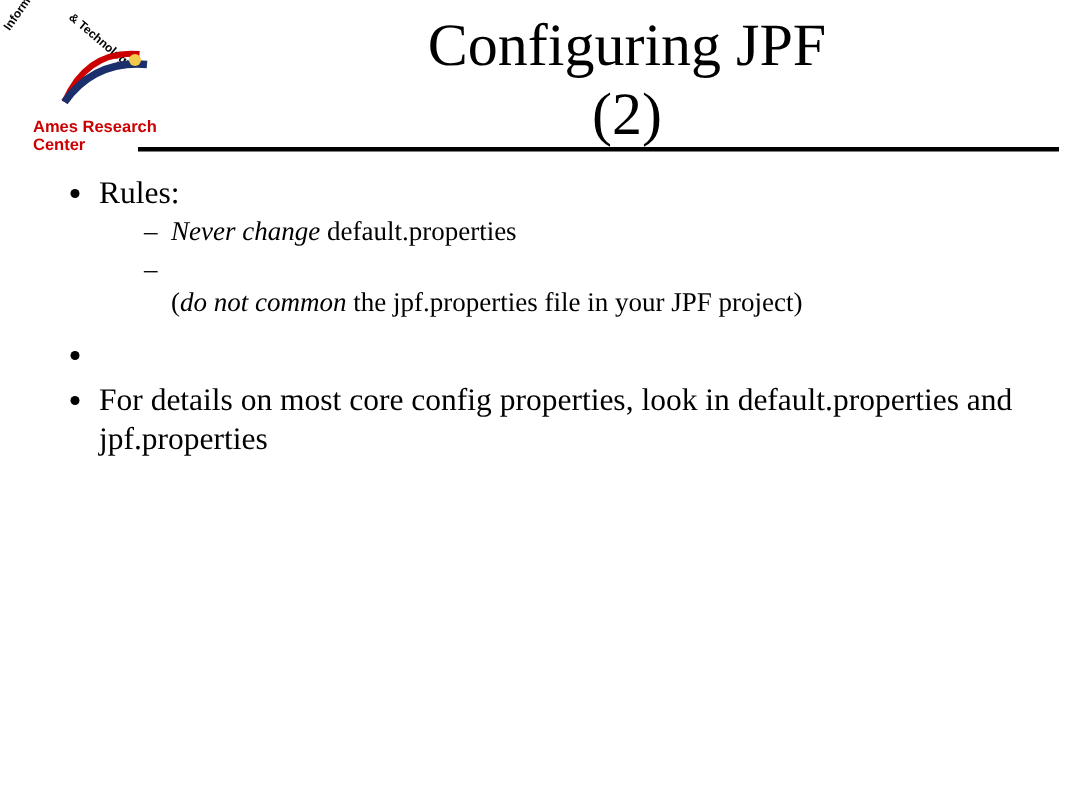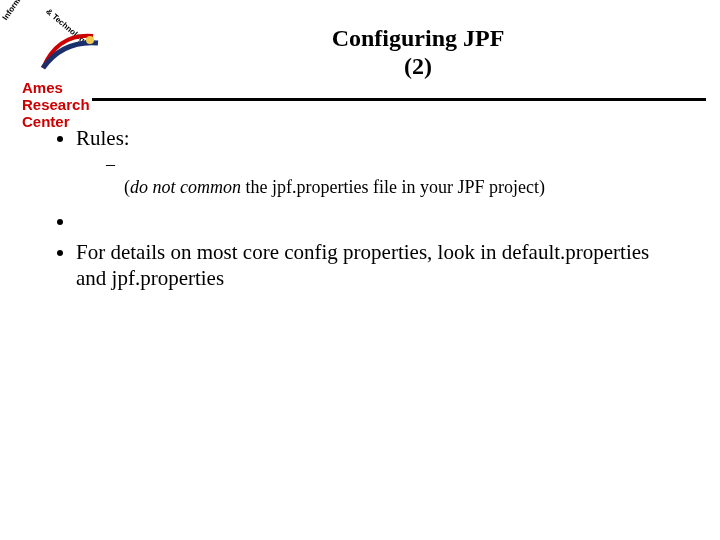--- a/index.html
+++ b/index.html
@@ -1,30 +1,30 @@
 <!DOCTYPE html>
 <html><head>
 <meta charset="utf-8">
 <style>
 body{margin:0;padding:0;width:720px;height:540px;font-family:"Times New Roman",Times,serif;background:#fff;color:#000;position:relative;overflow:hidden}
 .header{display:flex;align-items:center;padding:8px 12px 0 8px;height:90px}
 .left-logo{width:120px;height:80px;position:relative;flex:0 0 120px}
 .left-logo .swoosh{position:absolute;left:30px;top:15px}
 .title-block{flex:1;text-align:center;padding:0 10px}
-.title{font-size:24px;font-weight:bold;line-height:1.15}
+.title{font-size:40px;font-weight:normal;line-height:1.15}
 .nasa-logo{width:80px;height:68px;position:relative;flex:0 0 80px}
 .hr{border:0;border-top:3px solid #000;margin:0 14px 0 92px}
 .content{padding:14px 30px 0 38px;font-size:21px;line-height:1.25}
-ul.b1{list-style:disc;margin:10px;padding-left:28px}
+ul.b1{list-style:disc;margin:0;padding-left:28px}
 ul.b1>li{margin-bottom:4px}
 ul.b2{list-style:none;margin:2px 0 10px 0;padding-left:30px;font-size:18px;line-height:1.25}
 ul.b2>li{position:relative;padding-left:18px;margin-bottom:2px}
 ul.b2>li::before{content:"–";position:absolute;left:0;top:0}
 .it{font-style:italic}
-.arc-center{position:absolute;left:14px;top:66px;font-family:Arial,sans-serif;font-size:15px;font-weight:bold;color:#c00}
+.arc-center{position:absolute;left:14px;top:66px;font-family:Arial,sans-serif;font-size:11px;font-weight:bold;color:#c00}
 .arc-curve1{position:absolute;left:0;top:0;transform:rotate(-55deg);transform-origin:left bottom;font-size:8px;font-weight:bold;font-family:Arial,sans-serif}
 .arc-curve2{position:absolute;left:42px;top:-6px;transform:rotate(40deg);transform-origin:left top;font-size:8px;font-weight:bold;font-family:Arial,sans-serif}
 </style>
 </head>
 <body>
 
 <div class="header">
   <div class="left-logo">
     <span class="arc-curve1">Information Sciences</span>
     <span class="arc-curve2">&amp; Technology</span>
@@ -39,20 +39,21 @@
     <div class="title">Configuring JPF</div>
     <div class="title">(2)</div>
   </div>
 </div>
 <hr class="hr">
 
 <div class="content">
   <ul class="b1">
     <li><span>Rules:</span>
       <ul class="b2">
+        <li><span class="it">Never change</span><span> default.properties</span></li>
         <li><br><span>(</span><span class="it">do not common</span><span> the jpf.properties file in your JPF project)</span></li>
       </ul>
     </li>
     <li>
     </li>
     <li><span>For details on most core config properties, look in default.properties and jpf.properties</span></li>
   </ul>
 </div>
 
 </body></html>

